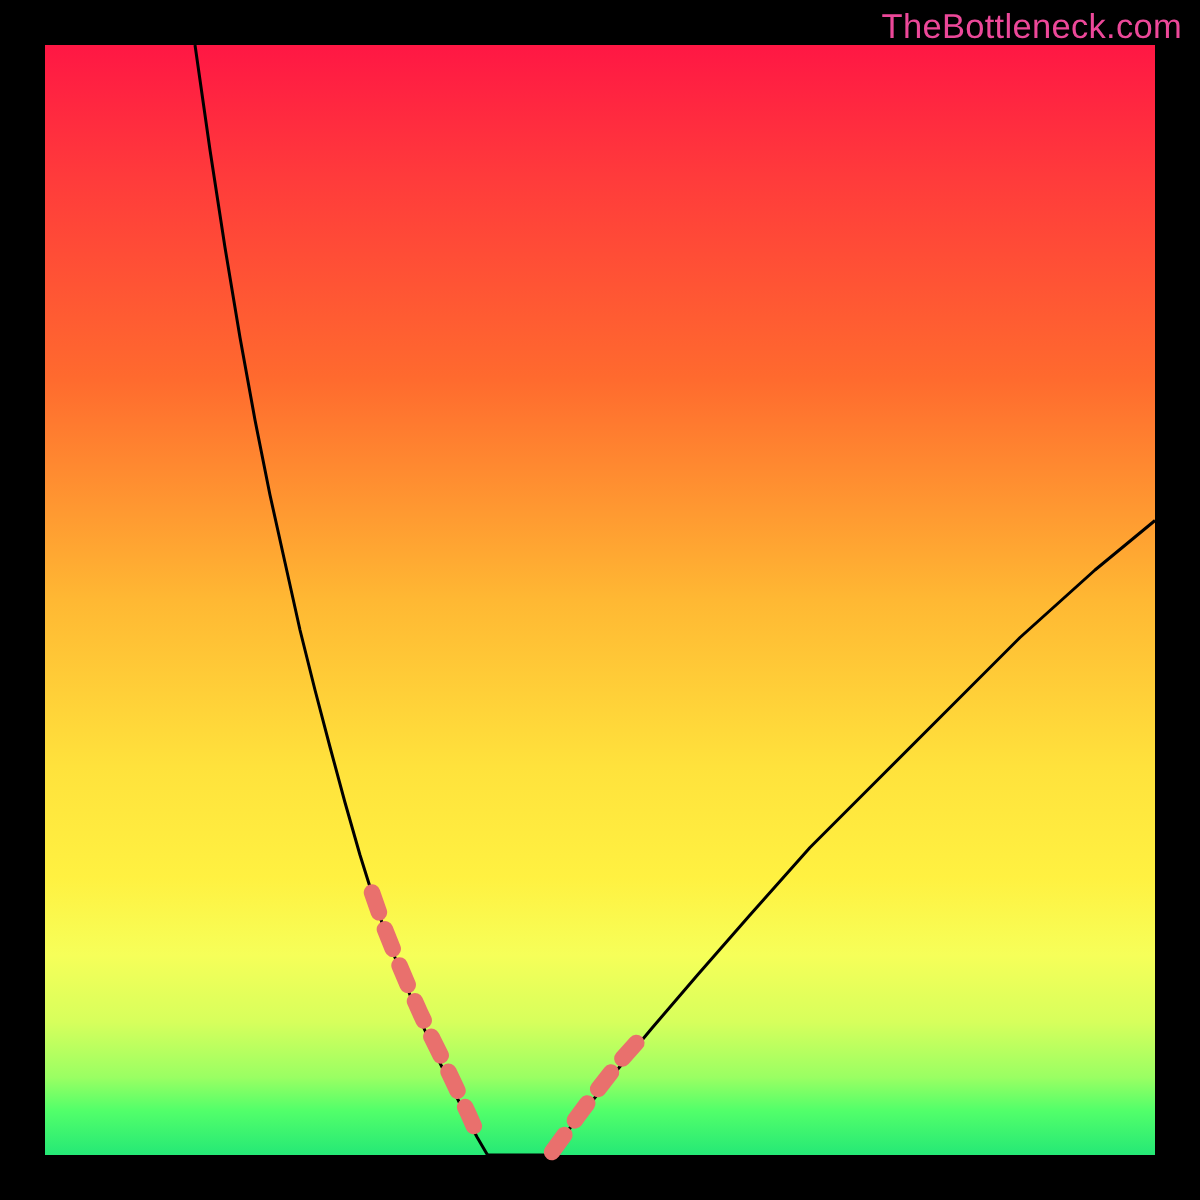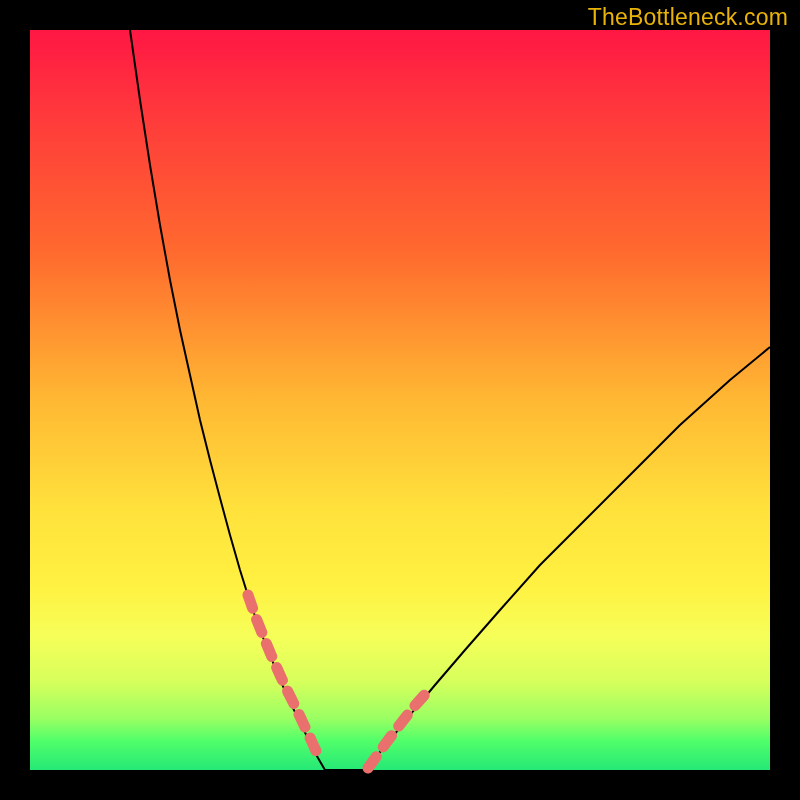--- a/index.html
+++ b/index.html
@@ -15,21 +15,21 @@
     position: relative;
     width: 800px;
     height: 800px;
     background: #000000;
   }
   .watermark {
     position: absolute;
     top: 4px;
     right: 12px;
     font-size: 23px;
-    color: #eab308;
+    color: #ec4899;
     font-weight: 500;
     letter-spacing: 0.2px;
     z-index: 10;
   }
   .plot-area {
     position: absolute;
     left: 30px;
     top: 30px;
     width: 740px;
     height: 740px;

